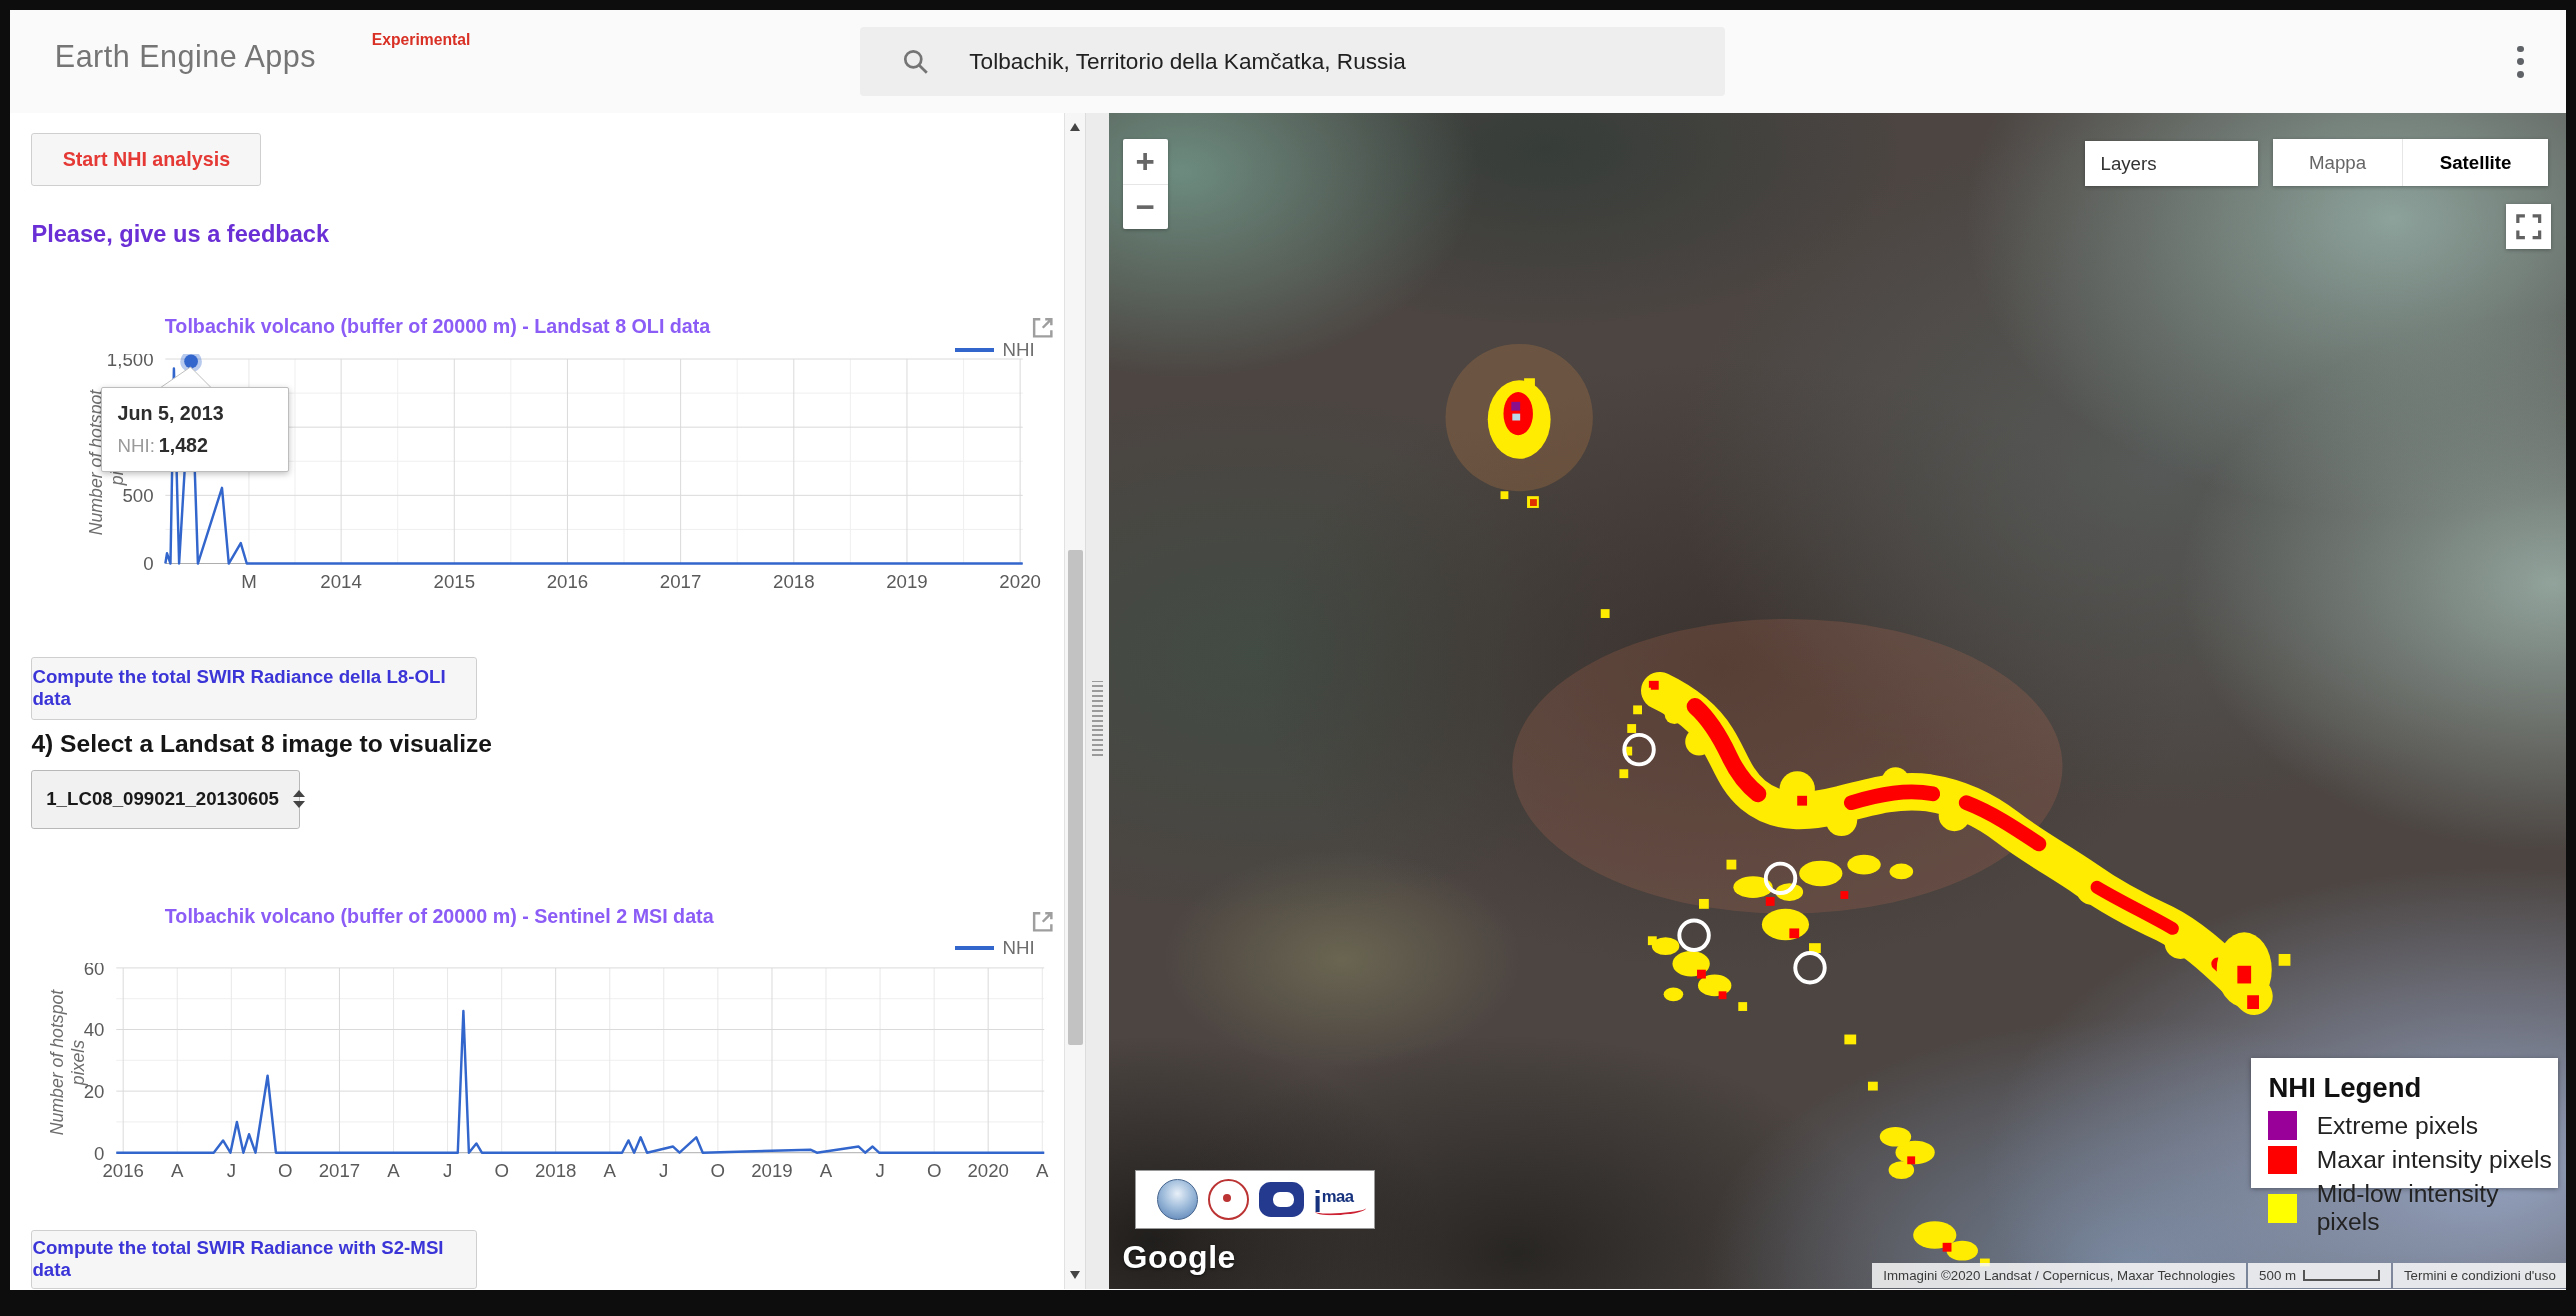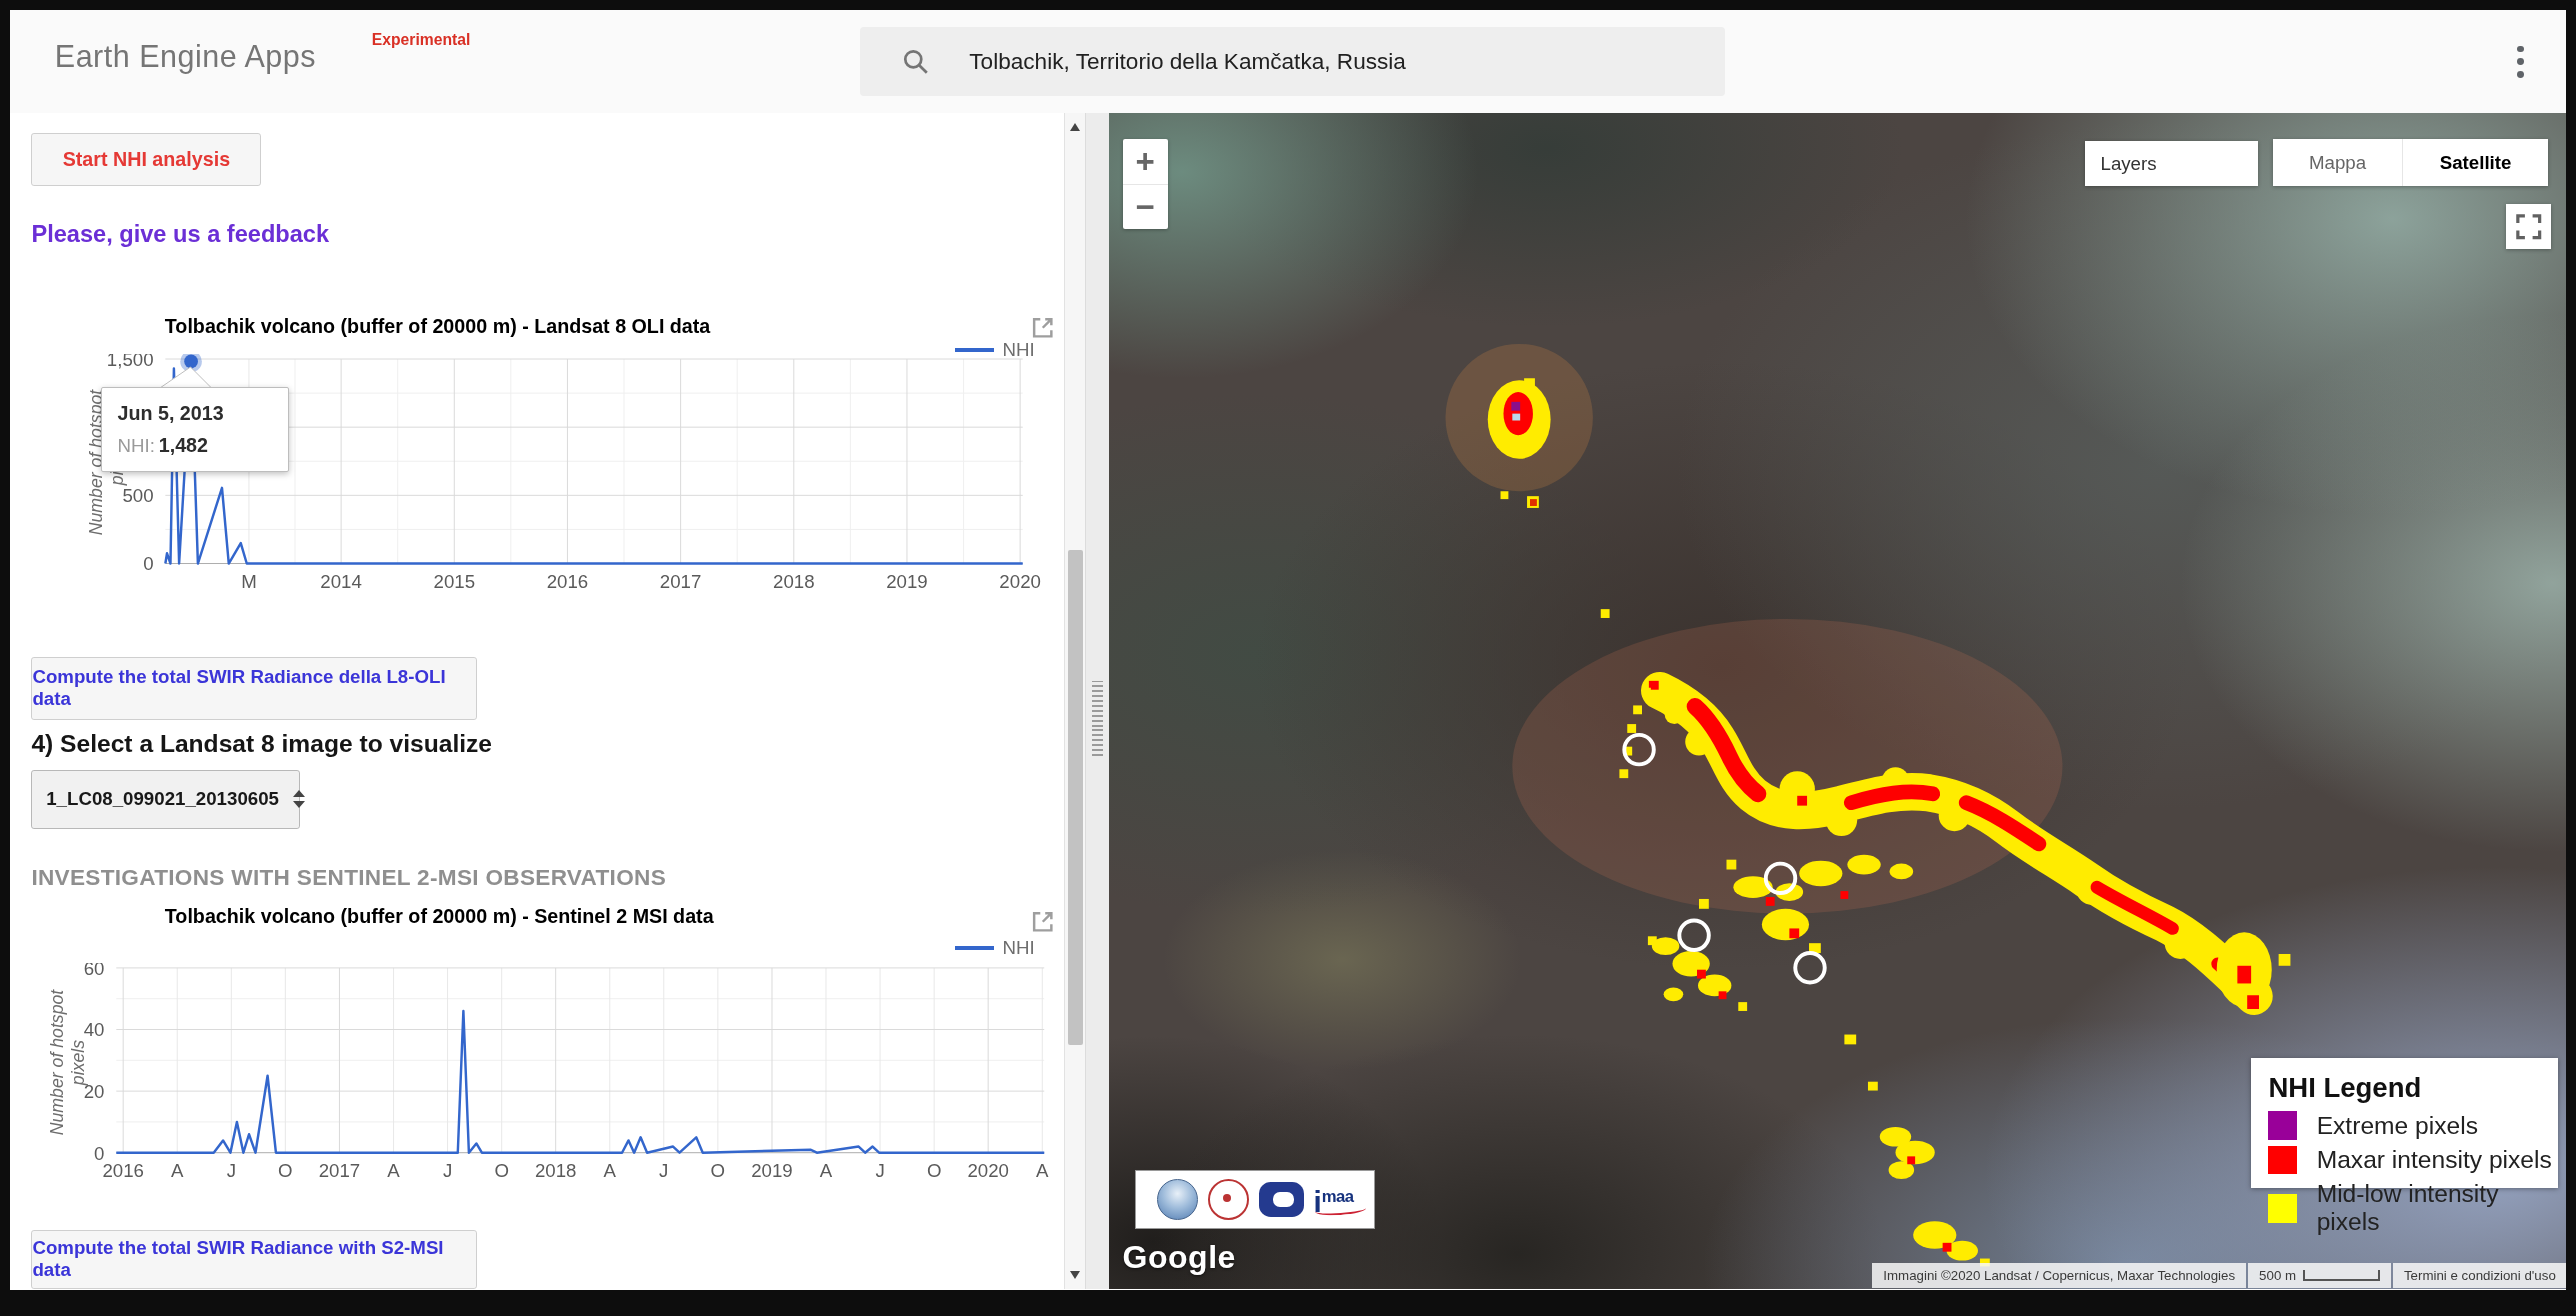--- a/index.html
+++ b/index.html
@@ -15,21 +15,21 @@
   #kebab{position:absolute;left:2496px;top:29.5px;width:29.5px;height:45px;display:flex;flex-direction:column;align-items:center;justify-content:center;gap:5.9px;cursor:pointer;}
   #kebab i{width:6.9px;height:6.9px;border-radius:50%;background:#5f6368;}
   
   #panel{position:absolute;left:0;top:103px;width:1054px;height:1176px;background:#ffffff;overflow:hidden;}
   .btn{position:absolute;background:#f6f6f6;border:1px solid #cfcfcf;border-radius:2.9px;display:flex;align-items:center;justify-content:center;font-weight:bold;cursor:pointer;}
   #start-btn{left:21.6px;top:20.6px;width:228px;height:51px;color:#e53935;font-size:19.7px;}
   #feedback{position:absolute;left:21.6px;top:108px;font-size:23.6px;font-weight:bold;color:#6b2fd6;cursor:pointer;}
   .section-heading{position:absolute;left:21.6px;font-size:22.6px;font-weight:bold;color:#8f8f8f;letter-spacing:0.3px;}
   #landsat-heading{top:169px;}
   #sentinel-heading{top:752px;}
-  .chart-title{position:absolute;left:155px;font-size:19.7px;font-weight:bold;color:#000000;}
+  .chart-title{position:absolute;left:155px;font-size:19.7px;font-weight:bold;color:#8b5cf6;}
   #chart1-title{top:202px;}
   #chart2-title{top:792px;}
   .chart-legend{position:absolute;left:945px;display:flex;align-items:center;gap:8.8px;}
   .chart-legend i{width:39px;height:3.9px;background:#3366cc;}
   .chart-legend span{font-size:18.7px;color:#6d6d6d;}
   #legend1{top:226px;}#legend2{top:824px;}
   .export-icon{position:absolute;left:1018px;width:29.5px;height:29.5px;cursor:pointer;}
   #export1{top:200px;}#export2{top:794px;}
   .chart-svg{position:absolute;left:59px;}
   #chart1-svg{top:241px;}
@@ -193,21 +193,20 @@
     <div id="l8-btn" class="btn">Compute the total SWIR Radiance della L8-OLI data</div>
     <div id="select-heading">4) Select a Landsat 8 image to visualize</div>
     <div id="image-select">
       <span>1_LC08_099021_20130605</span>
       <span class="spinner">
           <i class="up"></i>
           <i class="down"></i>
         </span>
     </div>
 
-    <div id="sentinel-heading" class="section-heading">INVESTIGATIONS WITH SENTINEL 2-MSI OBSERVATIONS</div>
 
     <div id="chart2-title" class="chart-title">Tolbachik volcano (buffer of 20000 m) - Sentinel 2 MSI data</div>
     <div id="legend2" class="chart-legend">
       <i></i>
       <span>NHI</span>
     </div>
     <svg id="export2" class="export-icon" viewBox="0 0 24 24">
       <path d="M10 5 H5 V19 H19 V14" fill="none" stroke="#9e9e9e" stroke-width="2"></path>
       <path d="M14 5 H19 V10 M19 5 L12 12" fill="none" stroke="#9e9e9e" stroke-width="2"></path>
     </svg>

